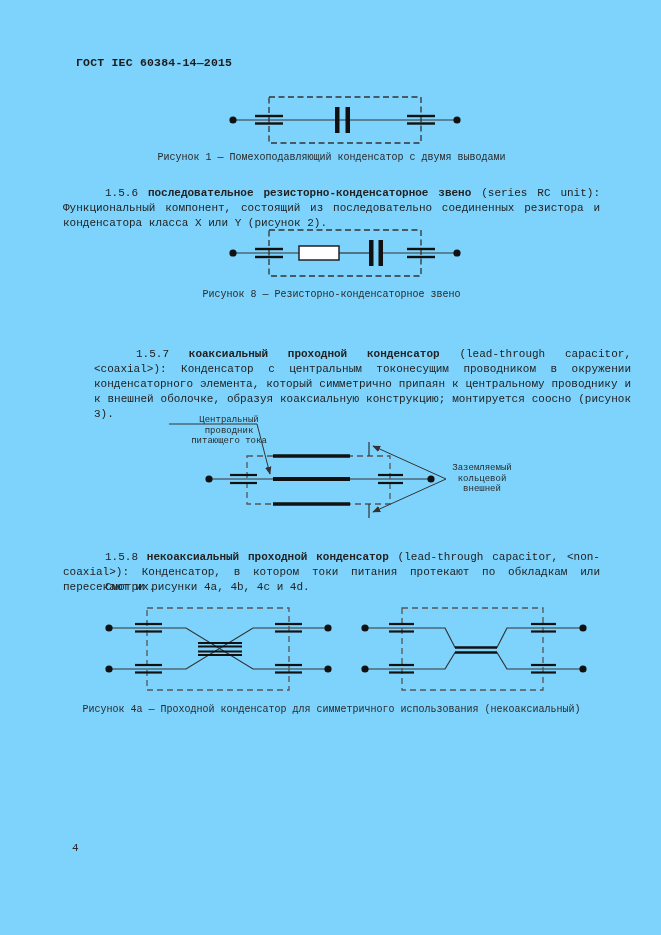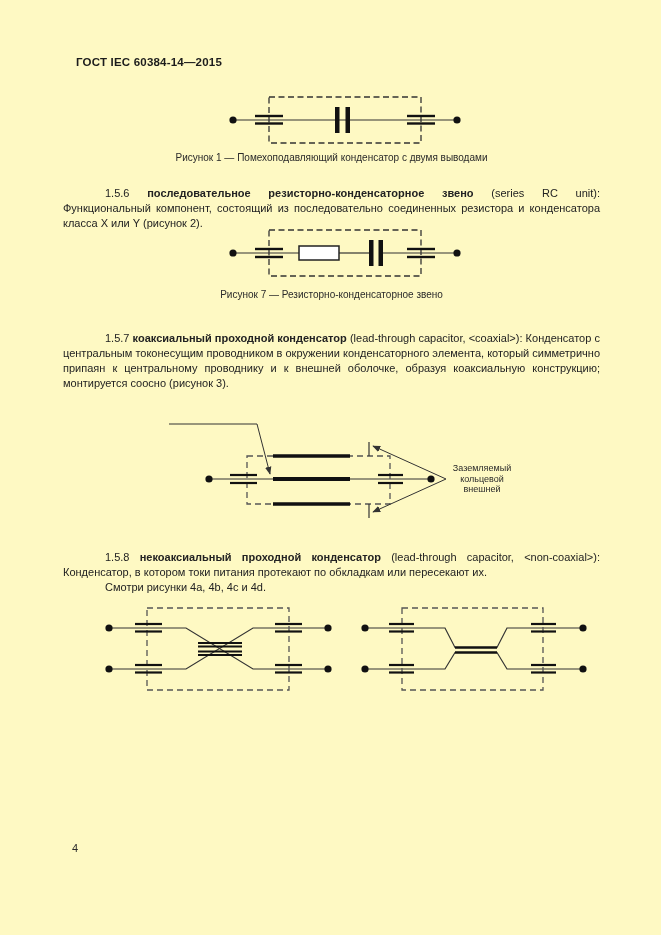--- a/index.html
+++ b/index.html
@@ -1,22 +1,22 @@
 <!DOCTYPE html>
 <html><head>
 <meta charset="utf-8">
 <style>
   * { margin: 0; padding: 0; box-sizing: border-box; }
   html, body { background: #ffffff; }
   .page {
     position: relative;
     width: 661px;
     height: 935px;
-    background: #fef9c3;
-    font-family: Liberation Sans, sans-serif;
+    background: #7dd3fc;
+    font-family: Liberation Mono, monospace;
     color: #222222;
     overflow: hidden;
   }
   .doc-header {
     position: absolute;
     top: 56px;
     left: 76px;
     font-size: 11.5px;
     font-weight: bold;
     letter-spacing: 0.2px;
@@ -41,21 +41,21 @@
     position: absolute;
     left: 63px;
     width: 537px;
     font-size: 11px;
     line-height: 15px;
     text-align: justify;
     text-indent: 42px;
     color: #222222;
   }
   .par-156 { top: 186px; }
-  .par-157 { top: 331px; }
+  .par-157 { top: 347px; margin-left: 31px; }
   .par-158 { top: 550px; }
   .see-also {
     position: absolute;
     left: 63px;
     width: 537px;
     top: 580px;
     font-size: 11px;
     line-height: 15px;
     text-indent: 42px;
   }
@@ -160,21 +160,21 @@
     </g>
     <g>
       <line x1="182" y1="28" x2="210" y2="28" stroke="#111" stroke-width="2.4"></line>
       <line x1="182" y1="36" x2="210" y2="36" stroke="#111" stroke-width="2.4"></line>
     </g>
     <g>
       <circle cx="8" cy="32" r="3.6" fill="#111"></circle>
       <circle cx="232" cy="32" r="3.6" fill="#111"></circle>
     </g>
   </svg>
-  <div class="caption cap-fig2">Рисунок 7 — Резисторно-конденсаторное звено</div>
+  <div class="caption cap-fig2">Рисунок 8 — Резисторно-конденсаторное звено</div>
 
 
   <p class="body-par par-157">
     <span class="clause-number">1.5.7</span>
     <span class="clause-term">коаксиальный проходной конденсатор</span>
     <span class="clause-body">(lead-through capacitor, &lt;coaxial&gt;): Конденсатор с центральным токонесущим проводником в окружении конденсаторного элемента, который симметрично припаян к центральному проводнику и к внешней оболочке, образуя коаксиальную конструкцию; монтируется соосно (рисунок 3).</span>
   </p>
 
   <div class="fig3-wrap">
     <svg width="480" height="112" viewBox="0 0 480 112">
@@ -214,20 +214,23 @@
       </g>
       <g>
         <line x1="306" y1="65" x2="233" y2="32" stroke="#333" stroke-width="1" marker-end="url(#arr)"></line>
         <line x1="306" y1="65" x2="233" y2="98" stroke="#333" stroke-width="1" marker-end="url(#arr)"></line>
       </g>
       <g>
         <line x1="29" y1="10" x2="117" y2="10" stroke="#333" stroke-width="1"></line>
         <line x1="117" y1="10" x2="130" y2="60" stroke="#333" stroke-width="1" marker-end="url(#arr)"></line>
       </g>
     </svg>
+    <div class="diagram-label label-center-conductor">Центральный
+проводник
+питающего тока</div>
     <div class="diagram-label label-flange">Заземляемый
 кольцевой
 внешней</div>
   </div>
 
   <p class="body-par par-158">
     <span class="clause-number">1.5.8</span>
     <span class="clause-term">некоаксиальный проходной конденсатор</span>
     <span class="clause-body">(lead-through capacitor, &lt;non-coaxial&gt;): Конденсатор, в котором токи питания протекают по обкладкам или пересекают их.</span>
   </p>
@@ -299,16 +302,17 @@
       <line x1="176" y1="65" x2="201" y2="65" stroke="#111" stroke-width="2.2"></line>
       <line x1="176" y1="72.5" x2="201" y2="72.5" stroke="#111" stroke-width="2.2"></line>
     </g>
     <g>
       <circle cx="10" cy="28" r="3.6" fill="#111"></circle>
       <circle cx="10" cy="69" r="3.6" fill="#111"></circle>
       <circle cx="228" cy="28" r="3.6" fill="#111"></circle>
       <circle cx="228" cy="69" r="3.6" fill="#111"></circle>
     </g>
   </svg>
+  <div class="caption cap-fig4">Рисунок 4a — Проходной конденсатор для симметричного использования (некоаксиальный)</div>
 
   <div class="page-number">4</div>
 
 </div>
 
 </body></html>

